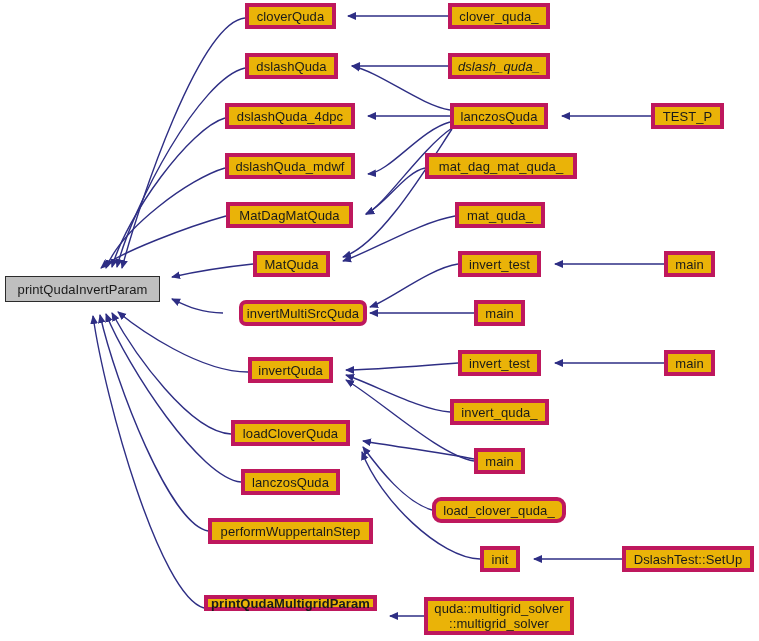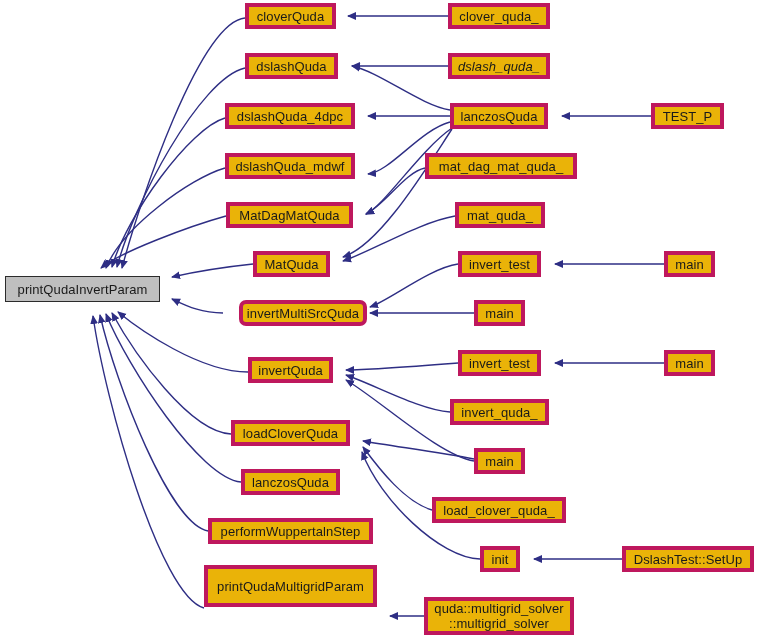--- a/index.html
+++ b/index.html
@@ -89,33 +89,33 @@
   <div class="node" style="left:245px;top:53px;width:93px;height:26px;">dslashQuda</div>
   <div class="node" style="left:225px;top:103px;width:130px;height:26px;">dslashQuda_4dpc</div>
   <div class="node" style="left:226px;top:202px;width:127px;height:26px;">MatDagMatQuda</div>
   <div class="node" style="left:225px;top:153px;width:130px;height:26px;">dslashQuda_mdwf</div>
   <div class="node" style="left:253px;top:251px;width:77px;height:26px;">MatQuda</div>
   <div class="node" style="left:239px;top:300px;width:128px;height:26px;border-radius:7px;">invertMultiSrcQuda</div>
   <div class="node" style="left:248px;top:357px;width:85px;height:26px;">invertQuda</div>
   <div class="node" style="left:231px;top:420px;width:119px;height:26px;">loadCloverQuda</div>
   <div class="node" style="left:241px;top:469px;width:99px;height:26px;">lanczosQuda</div>
   <div class="node" style="left:208px;top:518px;width:165px;height:26px;">performWuppertalnStep</div>
-  <div class="node" style="left:204px;top:565px;width:173px;height:42px;">printQudaMultigridParam</div>
+  <div class="node" style="left:204px;top:595px;width:173px;height:16px;font-weight:bold;">printQudaMultigridParam</div>
 
   <div class="node" style="left:448px;top:3px;width:102px;height:26px;">clover_quda_</div>
   <div class="node" style="left:448px;top:53px;width:102px;height:26px;font-style:italic;">dslash_quda_</div>
   <div class="node" style="left:450px;top:103px;width:98px;height:26px;">lanczosQuda</div>
   <div class="node" style="left:425px;top:153px;width:152px;height:26px;">mat_dag_mat_quda_</div>
   <div class="node" style="left:455px;top:202px;width:90px;height:26px;">mat_quda_</div>
   <div class="node" style="left:458px;top:251px;width:83px;height:26px;">invert_test</div>
   <div class="node" style="left:474px;top:300px;width:51px;height:26px;">main</div>
   <div class="node" style="left:458px;top:350px;width:83px;height:26px;">invert_test</div>
   <div class="node" style="left:450px;top:399px;width:99px;height:26px;">invert_quda_</div>
   <div class="node" style="left:474px;top:448px;width:51px;height:26px;">main</div>
-  <div class="node" style="left:432px;top:497px;width:134px;height:26px;">load_clover_quda_</div>
+  <div class="node" style="left:432px;top:497px;width:134px;height:26px;border-radius:9px;">load_clover_quda_</div>
   <div class="node" style="left:480px;top:546px;width:40px;height:26px;">init</div>
   <div class="node two-line" style="left:424px;top:597px;width:150px;height:38px;">quda::multigrid_solver
 ::multigrid_solver</div>
 
   <div class="node" style="left:651px;top:103px;width:73px;height:26px;">TEST_P</div>
   <div class="node" style="left:664px;top:251px;width:51px;height:26px;">main</div>
   <div class="node" style="left:664px;top:350px;width:51px;height:26px;">main</div>
   <div class="node" style="left:622px;top:546px;width:132px;height:26px;">DslashTest::SetUp</div>
 
 </div>

